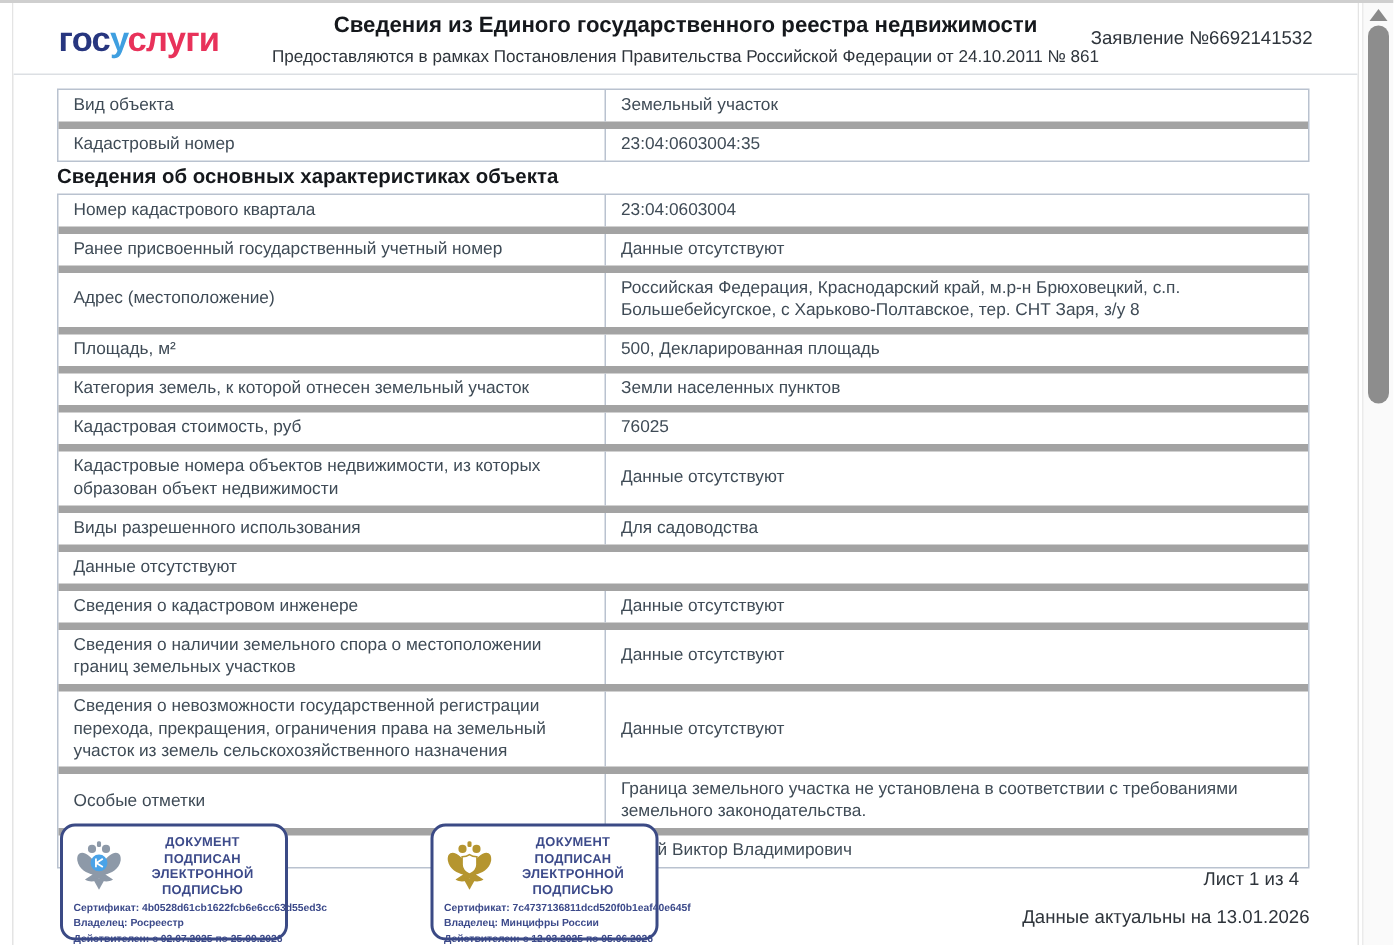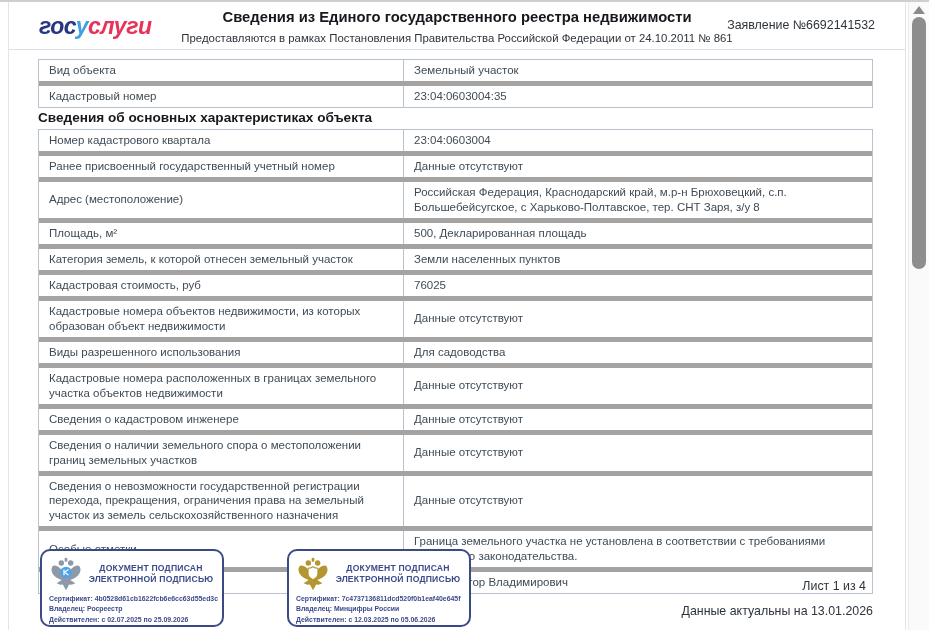--- a/index.html
+++ b/index.html
@@ -6,21 +6,21 @@
   html,body { width:929px; height:630px; overflow:hidden; background:#ffffff; }
   body { font-family:"Liberation Sans", sans-serif; color:#3e4a54; position:relative; }
 
   .page { position:absolute; inset:0; background:#fff; border-top:2px solid #cfcfcf; }
   .edge-left  { position:absolute; left:8px;  top:0; bottom:0; width:1px; background:#e4e4e4; }
   .edge-right { position:absolute; right:23px; top:0; bottom:0; width:1px; background:#e4e4e4; }
 
   
   .header { position:absolute; left:9px; right:24px; top:0; height:48px; background:#fff;
             border-bottom:1px solid #dcdfe3; }
-  .logo { position:absolute; left:30px; top:11px; font-size:23px; font-weight:bold; letter-spacing:-0.5px;font-style:italic; }
+  .logo { position:absolute; left:30px; top:11px; font-size:23px; font-weight:bold; letter-spacing:-0.5px; }
   .logo .lg1 { color:#27367f; }
   .logo .lg2 { color:#3f9fe0; }
   .logo .lg3 { color:#e8325a; }
   .title-block { position:absolute; left:160px; right:160px; top:6px; text-align:center; }
   .doc-title { font-size:14.8px; font-weight:bold; color:#15181c; line-height:1.35; }
   .doc-subtitle { font-size:11.4px; color:#2e343b; margin-top:4px; }
   .application-number { position:absolute; right:30px; top:16px; font-size:12.4px; color:#2e343b; }
 
   
   .tbl { position:absolute; left:38px; width:835px; border:1px solid #b9c2cf; background:#fff; }
@@ -29,21 +29,21 @@
   .trow { display:flex; }
   .trow + .trow { border-top:5px solid #a3a3a3; }
   .tcell { display:flex; align-items:center; padding:3px 10px; font-size:11.5px; line-height:1.3;
            min-height:21px; color:#3f4b56; }
   .tcell.lbl { width:365px; border-right:1px solid #b9c2cf; }
   .tcell.val { flex:1; }
 
   .section-title { position:absolute; left:38px; top:108px; font-size:13.6px; font-weight:bold; color:#15181c; }
 
   
-  .stamp { position:absolute; top:547px; width:184px; height:78px; background:#fff;
+  .stamp { position:absolute; top:547px; width:152px; height:78px; background:#fff;
            border:2px solid #3b4a85; border-radius:10px; padding:5px 7px 4px; }
   .stamp-1 { left:40px; }
   .stamp-2 { left:287px; }
   .stamp-top { display:flex; align-items:center; gap:4px; }
   .emblem { flex:0 0 34px; height:36px; display:flex; align-items:center; justify-content:center; }
   .stamp-title { flex:1; text-align:center; font-size:8.6px; font-weight:bold; color:#3c4a8a;
                  line-height:1.25; letter-spacing:0.2px; }
   .stamp-lines { margin-top:2px; }
   .stamp-line { font-size:6.9px; font-weight:bold; color:#3c4a8a; line-height:1.5; white-space:nowrap; }
 
@@ -116,21 +116,20 @@
     </div>
     <div class="trow">
       <div class="tcell lbl">Кадастровые номера объектов недвижимости, из которых образован объект недвижимости</div>
       <div class="tcell val">Данные отсутствуют</div>
     </div>
     <div class="trow">
       <div class="tcell lbl">Виды разрешенного использования</div>
       <div class="tcell val">Для садоводства</div>
     </div>
     <div class="trow">
-      <div class="tcell lbl">Кадастровые номера расположенных в границах земельного участка объектов недвижимости</div>
       <div class="tcell val">Данные отсутствуют</div>
     </div>
     <div class="trow">
       <div class="tcell lbl">Сведения о кадастровом инженере</div>
       <div class="tcell val">Данные отсутствуют</div>
     </div>
     <div class="trow">
       <div class="tcell lbl">Сведения о наличии земельного спора о местоположении границ земельных участков</div>
       <div class="tcell val">Данные отсутствуют</div>
     </div>

